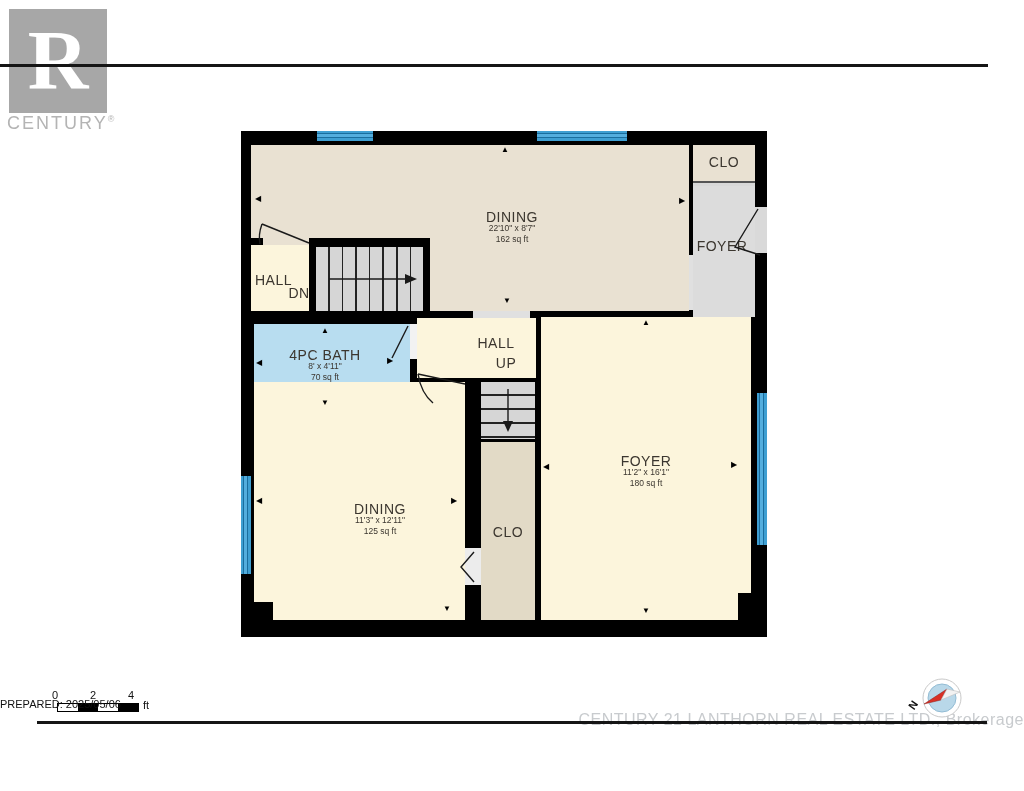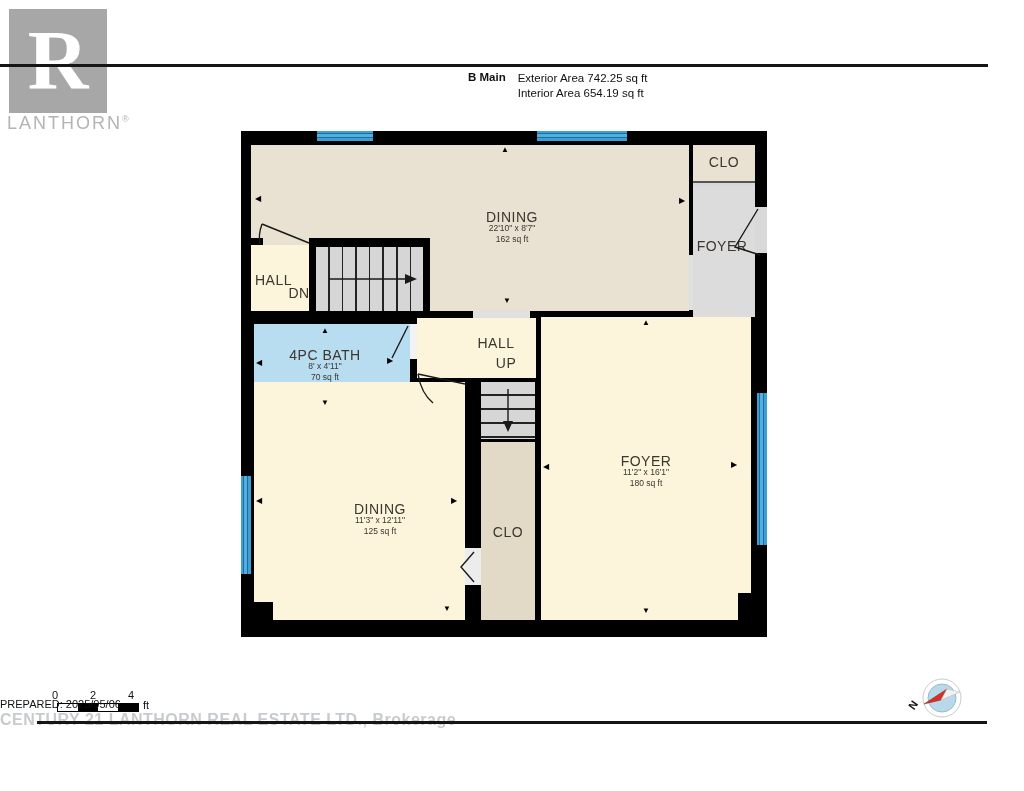--- a/index.html
+++ b/index.html
@@ -38,45 +38,38 @@
   .rlabel .sub{display:block;font-size:8.5px;line-height:11px;}
   .mk{position:absolute;font-size:8px;line-height:8px;color:#000;z-index:4;}
   .overlay{position:absolute;left:0;top:0;z-index:5;}
 
   
   .scale-num{font-size:11px;top:689px;}
   .scale-bar{left:57px;top:703px;width:80px;height:7px;border:1px solid #000;
              background:linear-gradient(to right,#fff 0 25%,#000 25% 50%,#fff 50% 75%,#000 75% 100%);}
   .scale-unit{left:143px;top:699px;font-size:11px;}
   .prepared{left:0;right:0;top:698px;text-align:left;font-size:11px;}
-  .watermark{left:0;right:0;top:711px;text-align:left;font-size:16px;color:#c8cbce;
-             letter-spacing:0.5px;z-index:1;font-weight:bold;}
+  .watermark{left:0;right:0;top:711px;text-align:right;font-size:16px;color:#c8cbce;
+             letter-spacing:0.5px;z-index:1;}
   .footer-rule{left:37px;top:721px;width:950px;height:3px;background:#151515;z-index:2;}
   .disclaimer{left:37px;top:731px;width:790px;font-size:10.5px;color:#1a1a1a;z-index:3;}
   .compass{left:903px;top:676px;z-index:3;}
 </style>
 </head>
 <body>
 
 <div class="page">
 
   <div class="abs logo-box">
     <span class="logo-r">R</span>
   </div>
-  <div class="abs logo-word"><span>LANTHORN</span><sup>®</sup></div>
+  <div class="abs logo-word"><span>CENTURY</span><sup>®</sup></div>
 
   <div class="abs header-rule"></div>
 
-  <div class="abs floor-info">
-    <span class="lbl">B Main</span>
-    <span class="lines">
-      <span>Exterior Area 742.25 sq ft</span>
-      <span>Interior Area 654.19 sq ft</span>
-    </span>
-  </div>
 
   <div class="abs plan">
 
     <div class="room beige" style="left:10px;top:14px;width:438px;height:166px;"></div>
     <div class="room beige" style="left:452px;top:14px;width:62px;height:36px;"></div>
     <div class="room" style="left:452px;top:50px;width:62px;height:5px;background:#d8d8d8;border-top:2px solid #555;"></div>
     <div class="room gray" style="left:452px;top:55px;width:62px;height:131px;"></div>
     <div class="room" style="left:514px;top:76px;width:12px;height:46px;background:#d9d9d9;"></div>
     <div class="room thresh" style="left:448px;top:124px;width:4px;height:55px;"></div>
 

